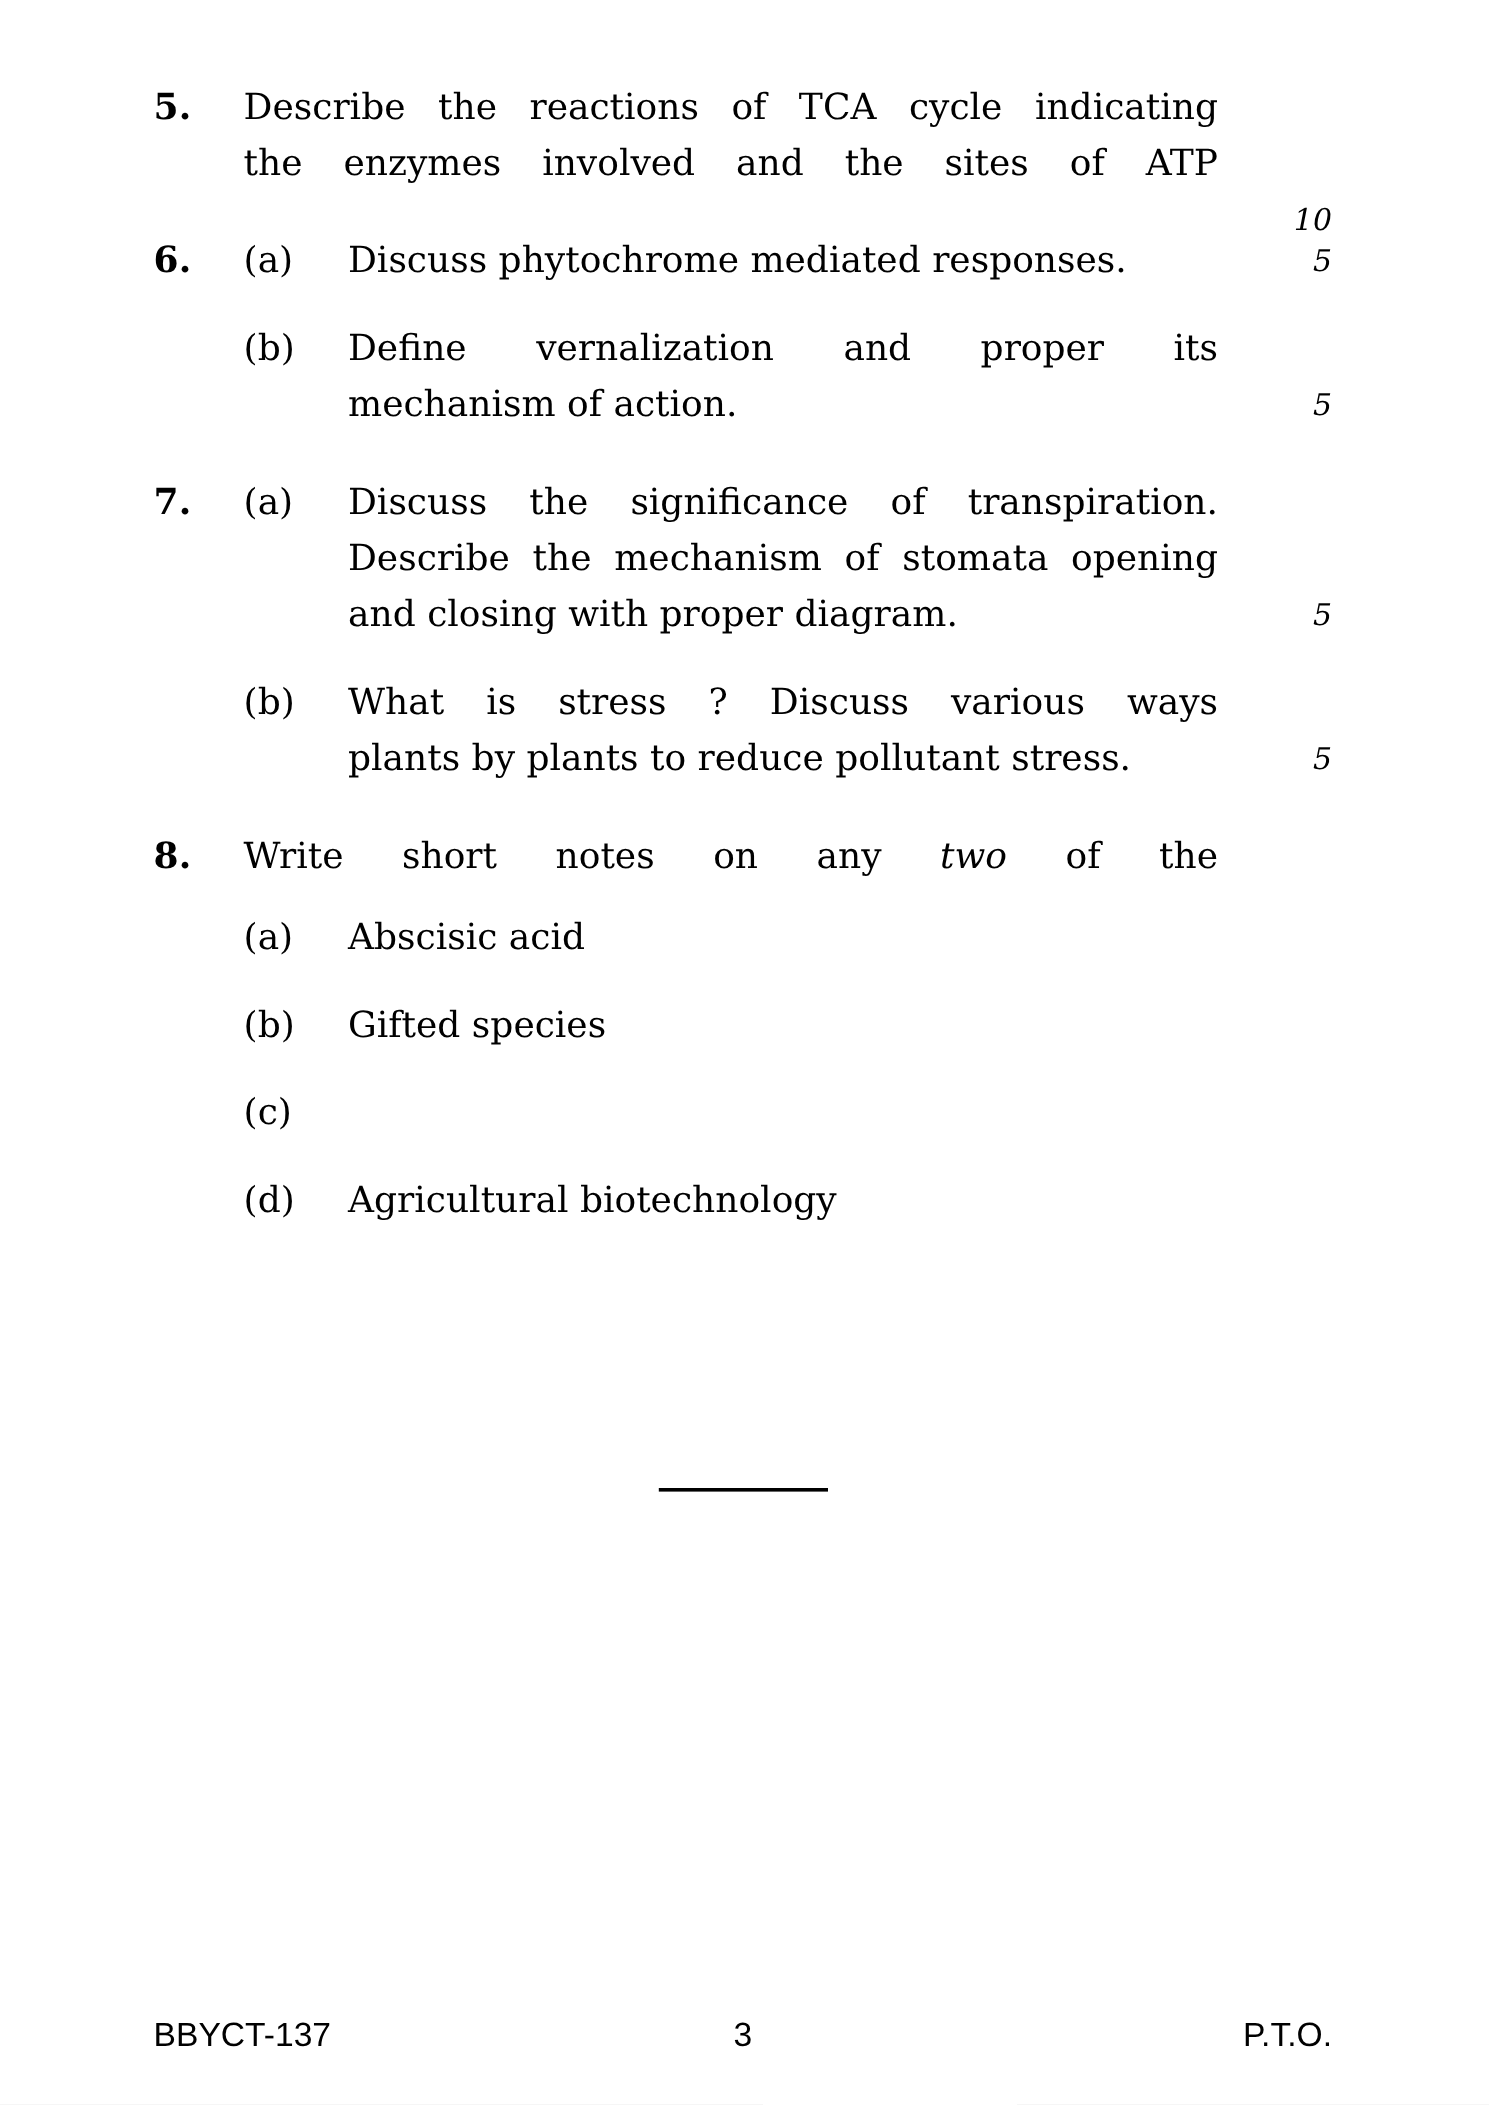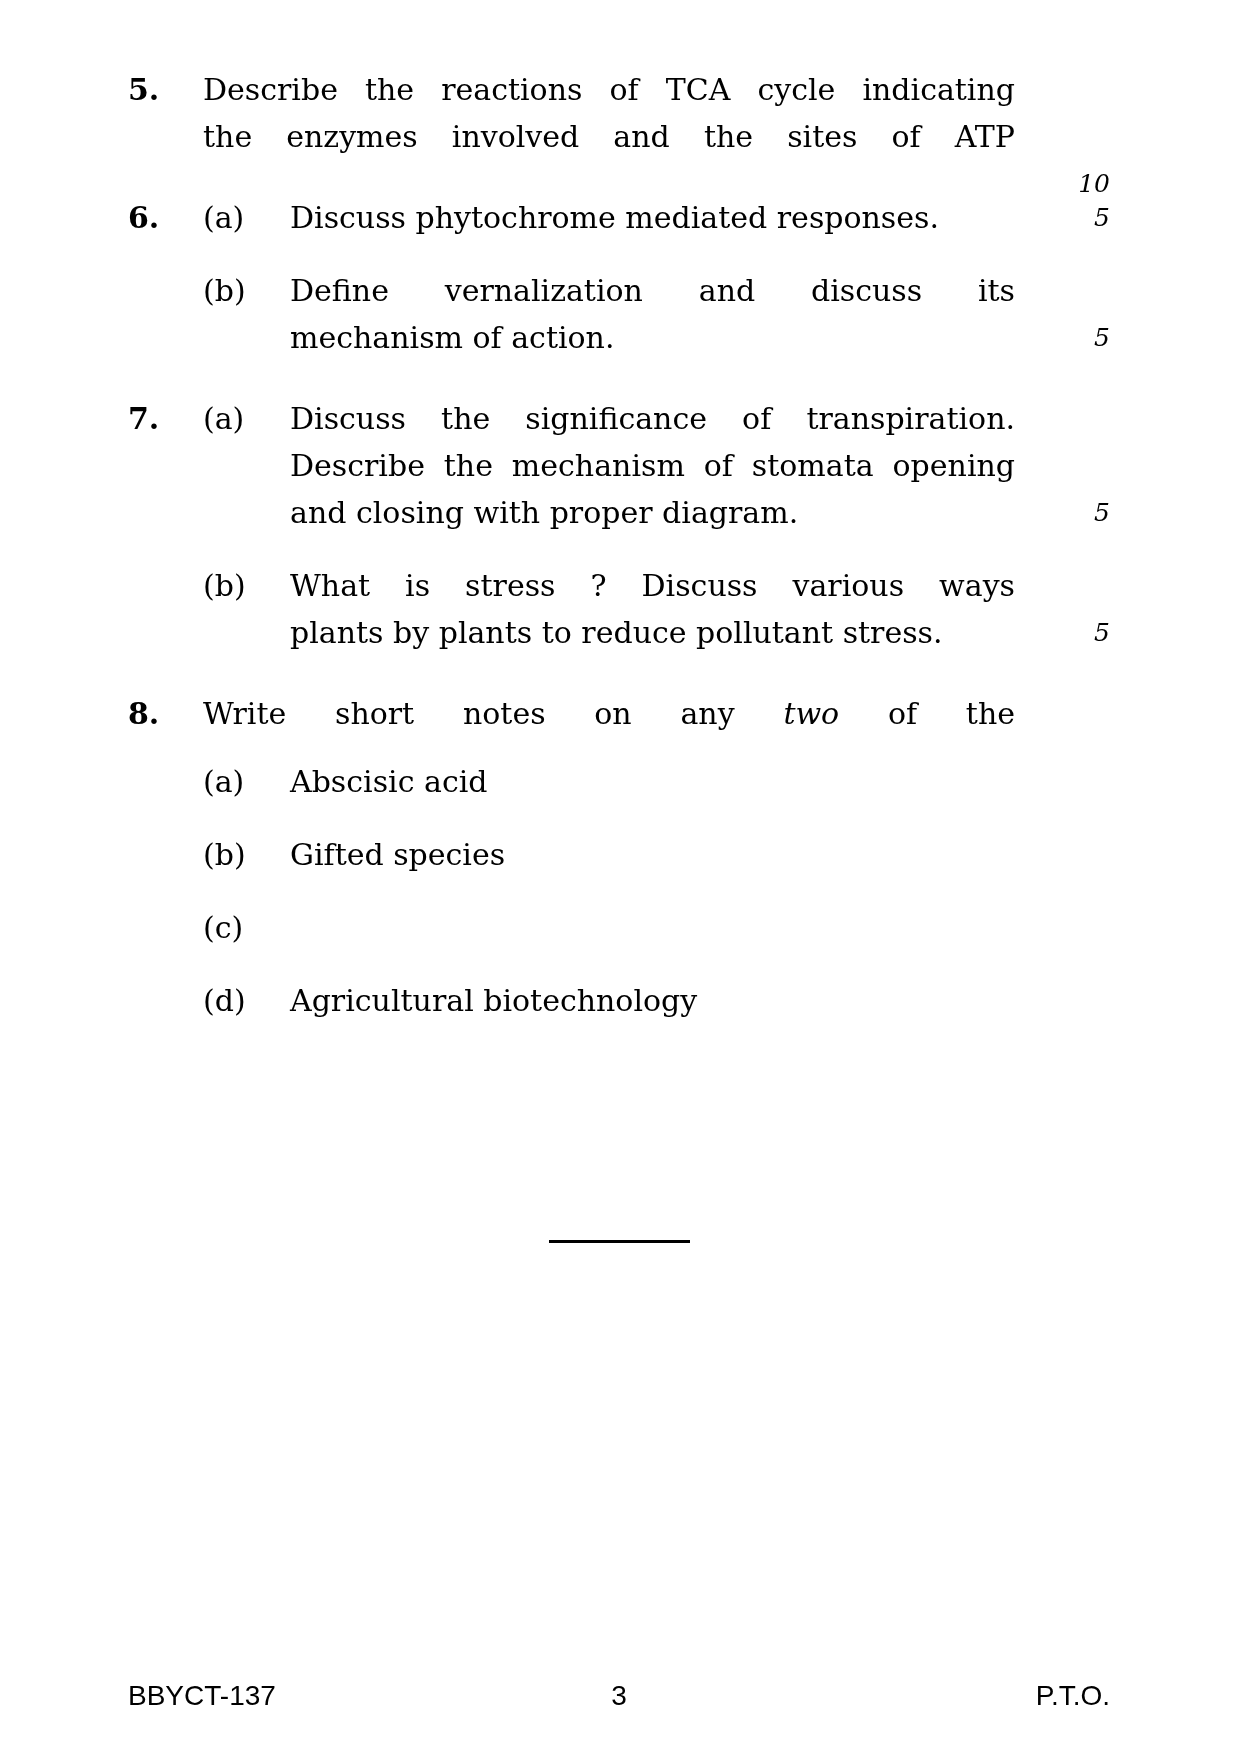--- a/index.html
+++ b/index.html
@@ -96,21 +96,21 @@
       <div class="qbody">
         <div class="part">
           <div class="pletter">(a)</div>
           <div class="ptext">
             <div class="line last"><span>Discuss phytochrome mediated responses.</span><span class="mark">5</span></div>
           </div>
         </div>
         <div class="part gap-part">
           <div class="pletter">(b)</div>
           <div class="ptext">
-            <div class="line just">Define vernalization and discuss its</div>
+            <div class="line just">Define vernalization and proper its</div>
             <div class="line last"><span>mechanism of action.</span><span class="mark">5</span></div>
           </div>
         </div>
       </div>
     </div>
 
     <div class="q gap-q">
       <div class="qnum">7.</div>
       <div class="qbody">
         <div class="part">

